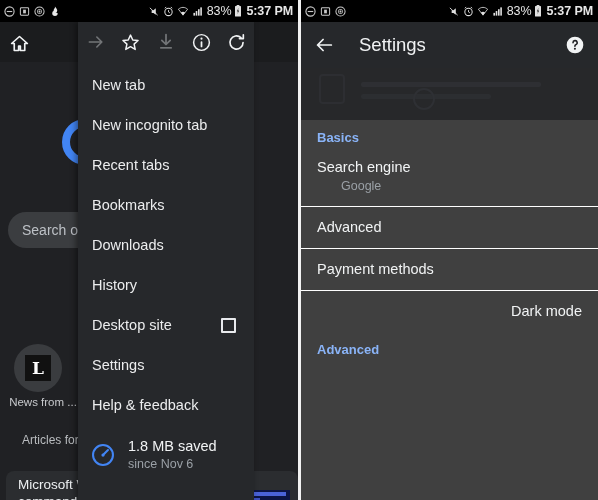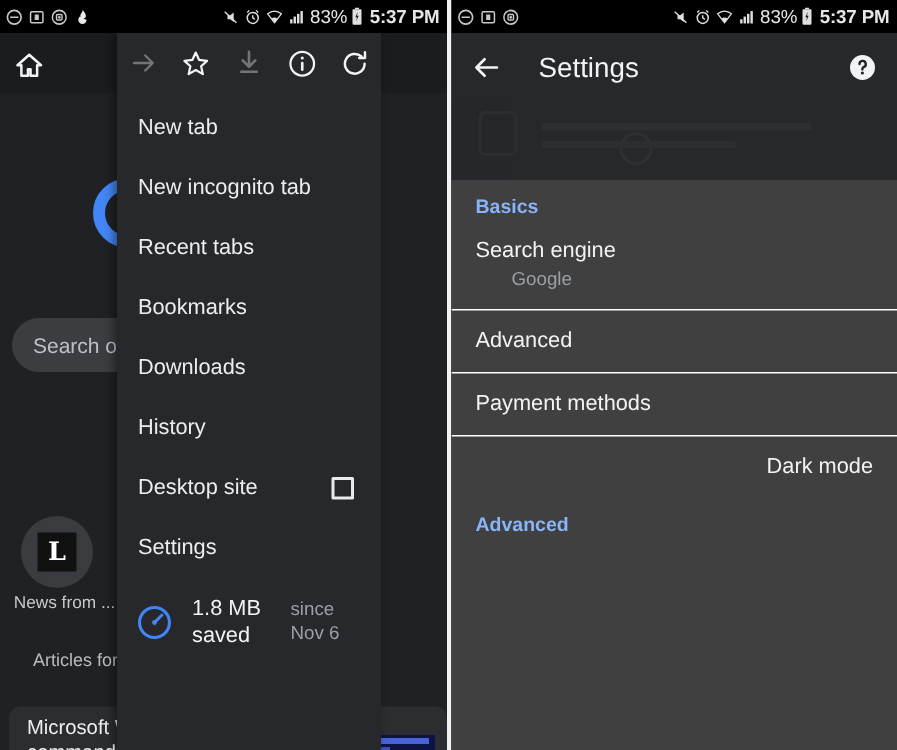--- a/index.html
+++ b/index.html
@@ -208,21 +208,21 @@
     align-items: center;
     margin-top: 6px;
     padding: 0 12px;
     height: 48px;
   }
   .ds-icon {
     width: 26px; height: 26px;
     flex: 0 0 26px;
     margin-right: 12px;
   }
-  .ds-text { display: flex; flex-direction: row; line-height: 1.25; }
+  .ds-text { display: flex; flex-direction: column; line-height: 1.25; }
   .ds-main { color: #f1f3f4; font-size: 14.5px; }
   .ds-sub  { color: #9aa0a6; font-size: 12.5px; margin-top: 2px; }
 
   
   .settings-appbar {
     height: 46px;
     background: #26282b;
     display: flex;
     align-items: center;
     padding: 0 12px 0 10px;
@@ -448,20 +448,23 @@
         </div>
         <div class="menu-item">
           <span class="mi-label">History</span>
         </div>
         <div class="menu-item">
           <span class="mi-label">Desktop site</span>
           <span class="mi-checkbox"></span>
         </div>
         <div class="menu-item">
           <span class="mi-label">Settings</span>
+        </div>
+        <div class="menu-item">
+          <span class="mi-label">Help &amp; feedback</span>
         </div>
 
         <div class="datasaver">
           <span class="ds-icon">
             <svg width="26" height="26" viewBox="0 0 24 24">
                 <circle cx="12" cy="12" r="9.2" fill="none" stroke="#4285f4" stroke-width="1.9"></circle>
                 <path d="M12 12l4.6-4.6" stroke="#4285f4" stroke-width="1.9" stroke-linecap="round"></path>
                 <circle cx="12" cy="12" r="1.5" fill="#4285f4"></circle>
               </svg>
           </span>

